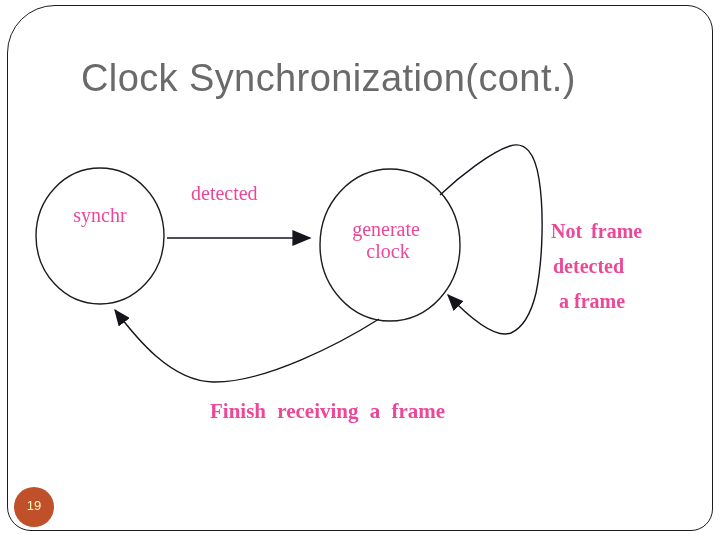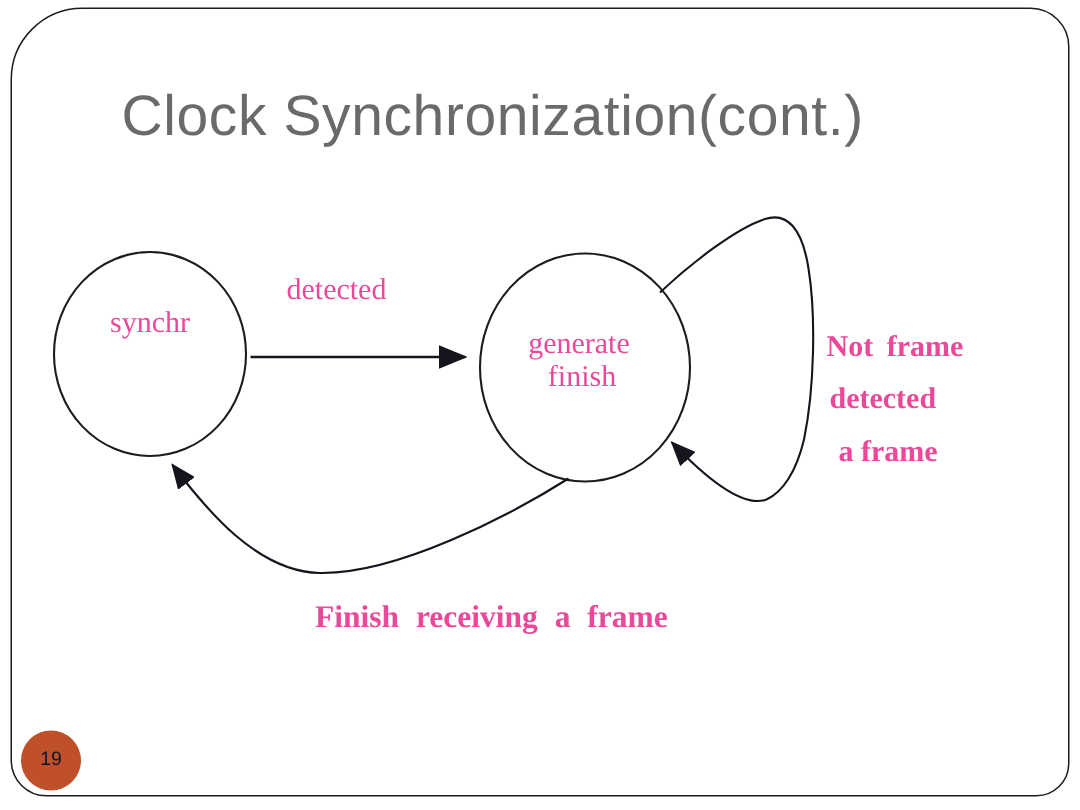--- a/index.html
+++ b/index.html
@@ -68,21 +68,21 @@
     height: 40px;
     border-radius: 50%;
     background: var(--accent, #c0502a);
     display: flex;
     align-items: center;
     justify-content: center;
   }
   .page-badge span {
     font-family: "Liberation Sans", sans-serif;
     font-size: 13px;
-    color: #0f172a;
+    color: #fef9c3;
     transform: translateY(-2px);
   }
 </style>
 </head>
 <body>
 
 <div class="screen">
   <div class="slide">
 
     <h1 class="title">Clock Synchronization(cont.)</h1>
@@ -106,21 +106,21 @@
                  C 536,204 535,253 528,287 C 523,308 514,322 503,327
                  C 487,333 461,311 440,289" fill="none" stroke="#15151d" stroke-width="1.4" marker-end="url(#arrow)"></path>
 
         <path d="M 371,313 C 333,337 257,377 205,376 C 163,375 129,333 107,304" fill="none" stroke="#15151d" stroke-width="1.4" marker-end="url(#arrow)"></path>
       </svg>
 
       <div class="dlabel state-label" style="left:32px; top:198px; width:120px;">synchr</div>
 
       <div class="dlabel state-label" style="left:328px; top:196px; width:100px;margin-top:16px;">generate</div>
 
-      <div class="dlabel state-label" style="left:330px; top:234px; width:100px;">finish</div>
+      <div class="dlabel state-label" style="left:330px; top:234px; width:100px;">clock</div>
 
       <div class="dlabel" style="left:183px; top:176px;">detected</div>
 
       <div class="dlabel phrase" style="left:543px; top:214px; word-spacing:4px;">Not frame</div>
 
       <div class="dlabel phrase" style="left:545px; top:249px;">detected</div>
 
       <div class="dlabel phrase" style="left:551px; top:284px;">a frame</div>
 
       <div class="dlabel phrase wordspace" style="left:167px; top:394px; font-size:21px;">Finish receiving a frame</div>

